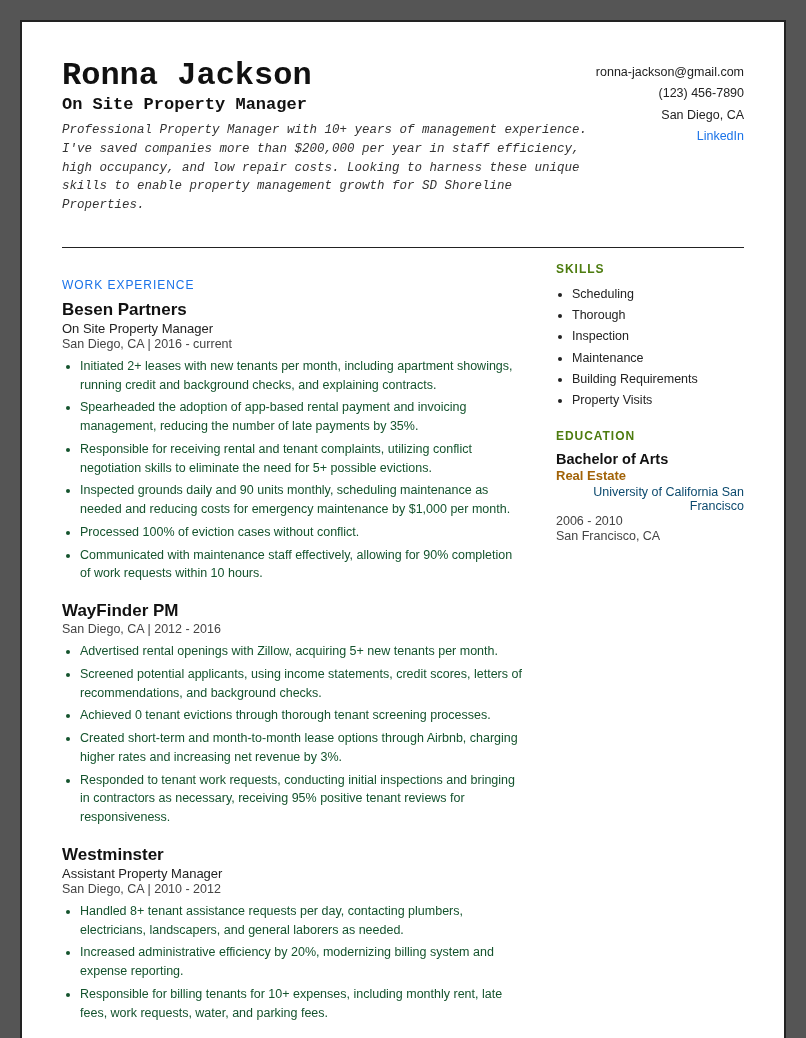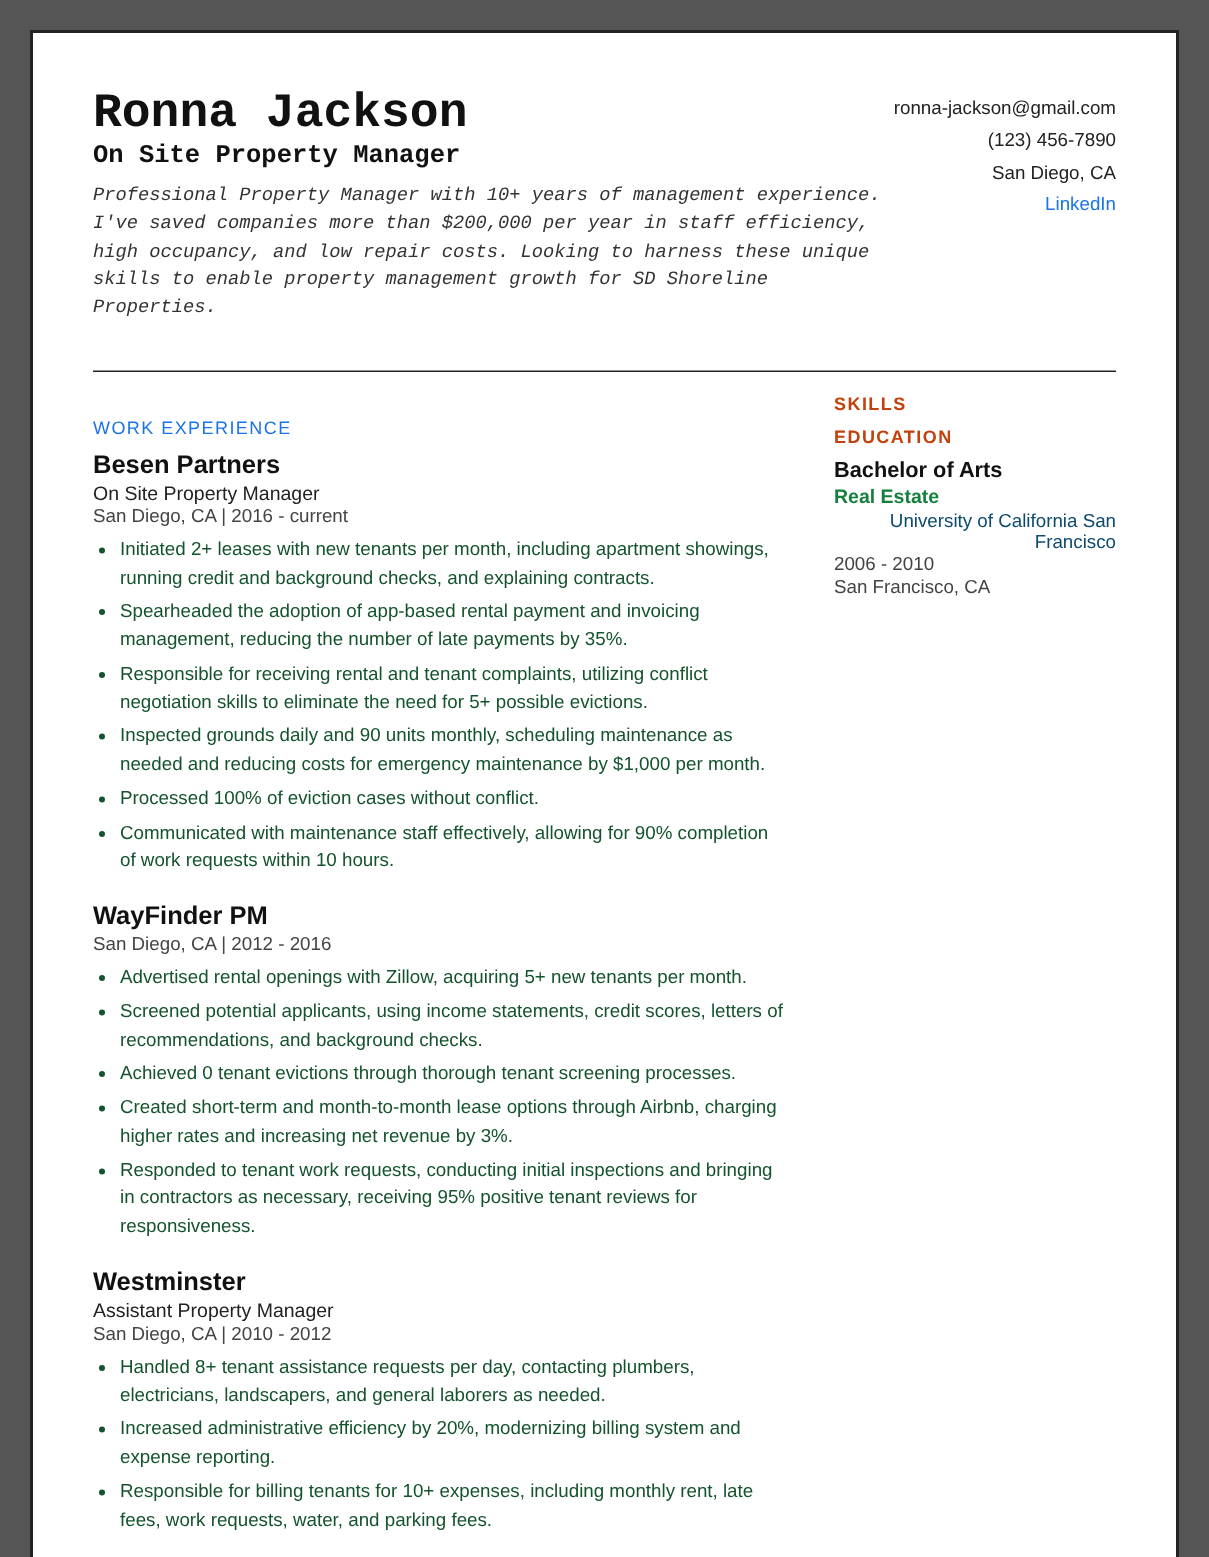--- a/index.html
+++ b/index.html
@@ -129,42 +129,42 @@
     }
     .education-degree {
       font-size: 14.5px;
       font-weight: 700;
       color: #111;
       margin-bottom: 1px;
     }
     .education-field {
       font-size: 13px;
       font-weight: 700;
-      color: #15803d;
+      color: #a16207;
       margin-bottom: 2px;
     }
     .education-school {
       font-size: 12.5px;
       color: #0c4a6e;
       margin-bottom: 1px;
       text-align: right;
     }
     .education-year {
       font-size: 12.5px;
       color: #444;
       margin-bottom: 1px;
     }
     .education-loc {
       font-size: 12.5px;
       color: #444;
     }
     .right-section-title {
       font-size: 12px;
       font-weight: 800;
-      color: #c2410c;
+      color: #4d7c0f;
       letter-spacing: 0.08em;
       text-transform: uppercase;
       margin-bottom: 8px;
     }
   </style>
 </head>
 <body>
 
 <div class="resume-page">
 
@@ -222,20 +222,28 @@
         <ul class="bullet-list">
           <li>Handled 8+ tenant assistance requests per day, contacting plumbers, electricians, landscapers, and general laborers as needed.</li>
           <li>Increased administrative efficiency by 20%, modernizing billing system and expense reporting.</li>
           <li>Responsible for billing tenants for 10+ expenses, including monthly rent, late fees, work requests, water, and parking fees.</li>
         </ul>
       </div>
     </div>
 
     <div class="right-col">
       <div class="right-section-title">SKILLS</div>
+      <ul class="skills-list">
+        <li>Scheduling</li>
+        <li>Thorough</li>
+        <li>Inspection</li>
+        <li>Maintenance</li>
+        <li>Building Requirements</li>
+        <li>Property Visits</li>
+      </ul>
 
       <div class="right-section-title">EDUCATION</div>
       <div class="education-degree">Bachelor of Arts</div>
       <div class="education-field">Real Estate</div>
       <div class="education-school">University of California San Francisco</div>
       <div class="education-year">2006 - 2010</div>
       <div class="education-loc">San Francisco, CA</div>
     </div>
   </div>
 </div>

